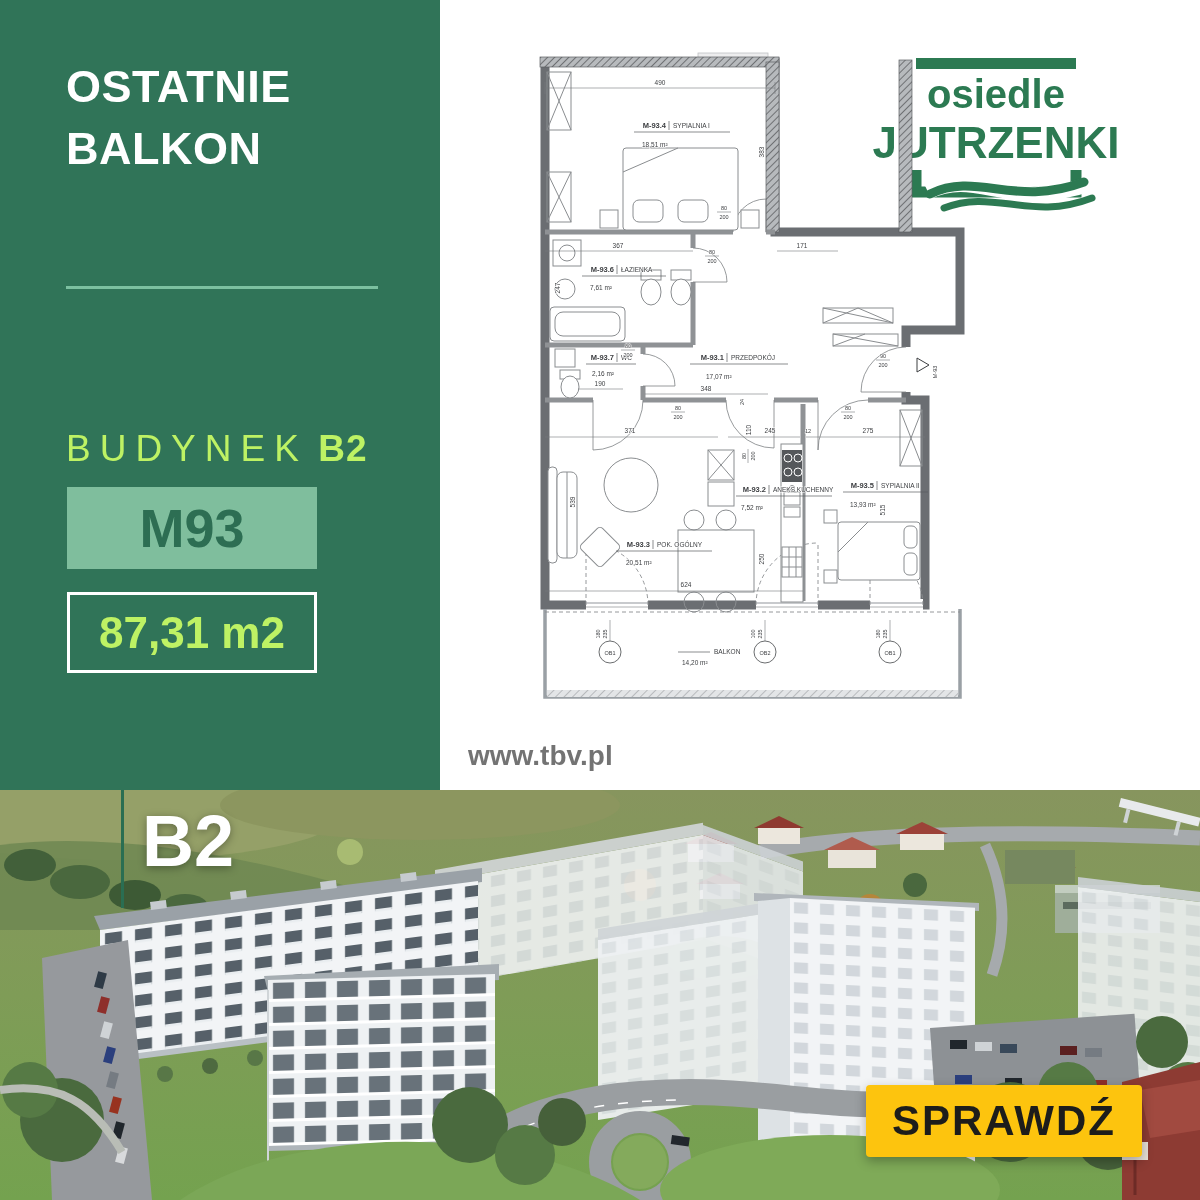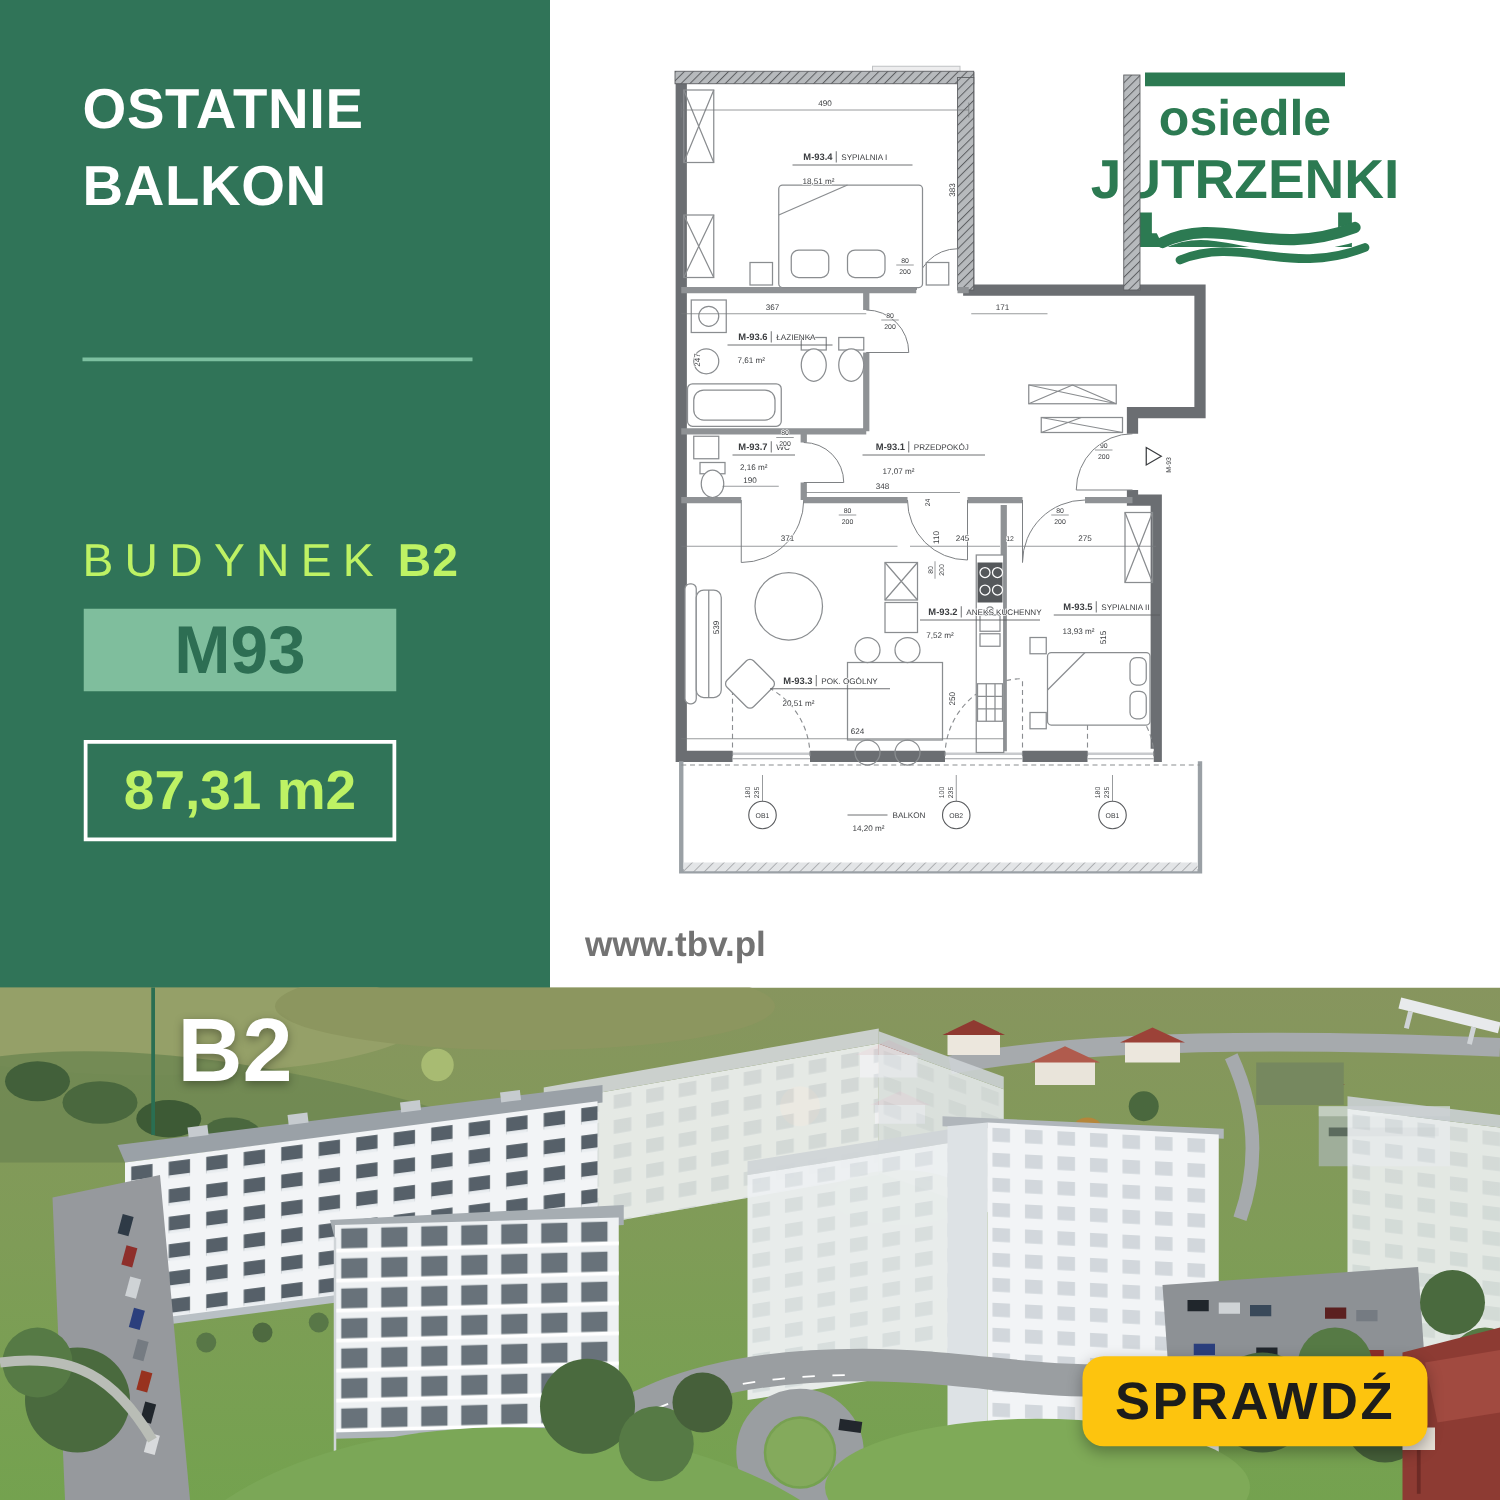--- a/index.html
+++ b/index.html
@@ -6,21 +6,21 @@
   .stage{position:relative;width:1200px;height:1200px;overflow:hidden;background:#ffffff;
          font-family:"Liberation Sans","DejaVu Sans",sans-serif;}
   
   .sidebar{position:absolute;left:0;top:0;width:440px;height:792px;background:#307458;}
   .headline{position:absolute;left:66px;top:56px;color:#ffffff;font-weight:700;
             font-size:45px;line-height:62px;letter-spacing:.5px;}
   .divider{position:absolute;left:66px;top:286px;width:312px;height:3px;background:#7cc0a0;}
   .building-row{position:absolute;left:66px;top:428px;color:#bef264;font-size:37px;white-space:nowrap;}
   .building-row .lbl{font-weight:400;letter-spacing:9px;}
   .building-row .val{font-weight:700;letter-spacing:1px;}
-  .unit-badge{position:absolute;left:67px;top:487px;width:250px;height:66px;background:#7fbe9d;
+  .unit-badge{position:absolute;left:67px;top:487px;width:250px;height:82px;background:#7fbe9d;
               color:#2d6e53;font-size:54px;font-weight:700;display:flex;align-items:center;justify-content:center;}
   .area-box{position:absolute;left:67px;top:592px;width:244px;height:75px;border:3px solid #ffffff;
             color:#bef264;font-size:44px;font-weight:700;display:flex;align-items:center;justify-content:center;}
   
   .logo{position:absolute;left:868px;top:52px;width:280px;height:185px;}
   
   .website{position:absolute;left:468px;top:740px;color:#737373;font-size:28px;font-weight:700;}
   
   .plan{position:absolute;left:538px;top:52px;width:440px;height:650px;}
   .plan text{fill:#3c3e41;paint-order:stroke;stroke:#ffffff;stroke-width:1.1px;}
@@ -38,21 +38,21 @@
   .arc{stroke:#7e8184;stroke-width:.8;fill:none;}
   .dimln{stroke:#76797c;stroke-width:.6;}
   .lbl-ln{stroke:#5a5c5f;stroke-width:.7;}
   .dash{stroke:#8a8d90;stroke-width:.9;stroke-dasharray:4 3;fill:none;}
   
   .photo{position:absolute;left:0;top:790px;width:1200px;height:410px;}
   .b2-line{position:absolute;left:121px;top:790px;width:3px;height:118px;background:#2a6e52;}
   .b2-label{position:absolute;left:142px;top:800px;color:#ffffff;font-size:72px;font-weight:700;
             text-shadow:0 2px 8px rgba(0,0,0,.35);}
   .cta{position:absolute;left:866px;top:1085px;width:276px;height:72px;background:#fdc40e;
-       border-radius:17px;color:#1d1d1b;font-size:42px;font-weight:700;letter-spacing:2px;
+       border-radius:4px;color:#1d1d1b;font-size:42px;font-weight:700;letter-spacing:2px;
        display:flex;align-items:center;justify-content:center;box-shadow:0 4px 12px rgba(0,0,0,.3);cursor:pointer;}
 </style>
 </head>
 <body>
 
 <div class="stage">
 
   <div class="sidebar">
     <div class="headline">
       <div>OSTATNIE</div>

